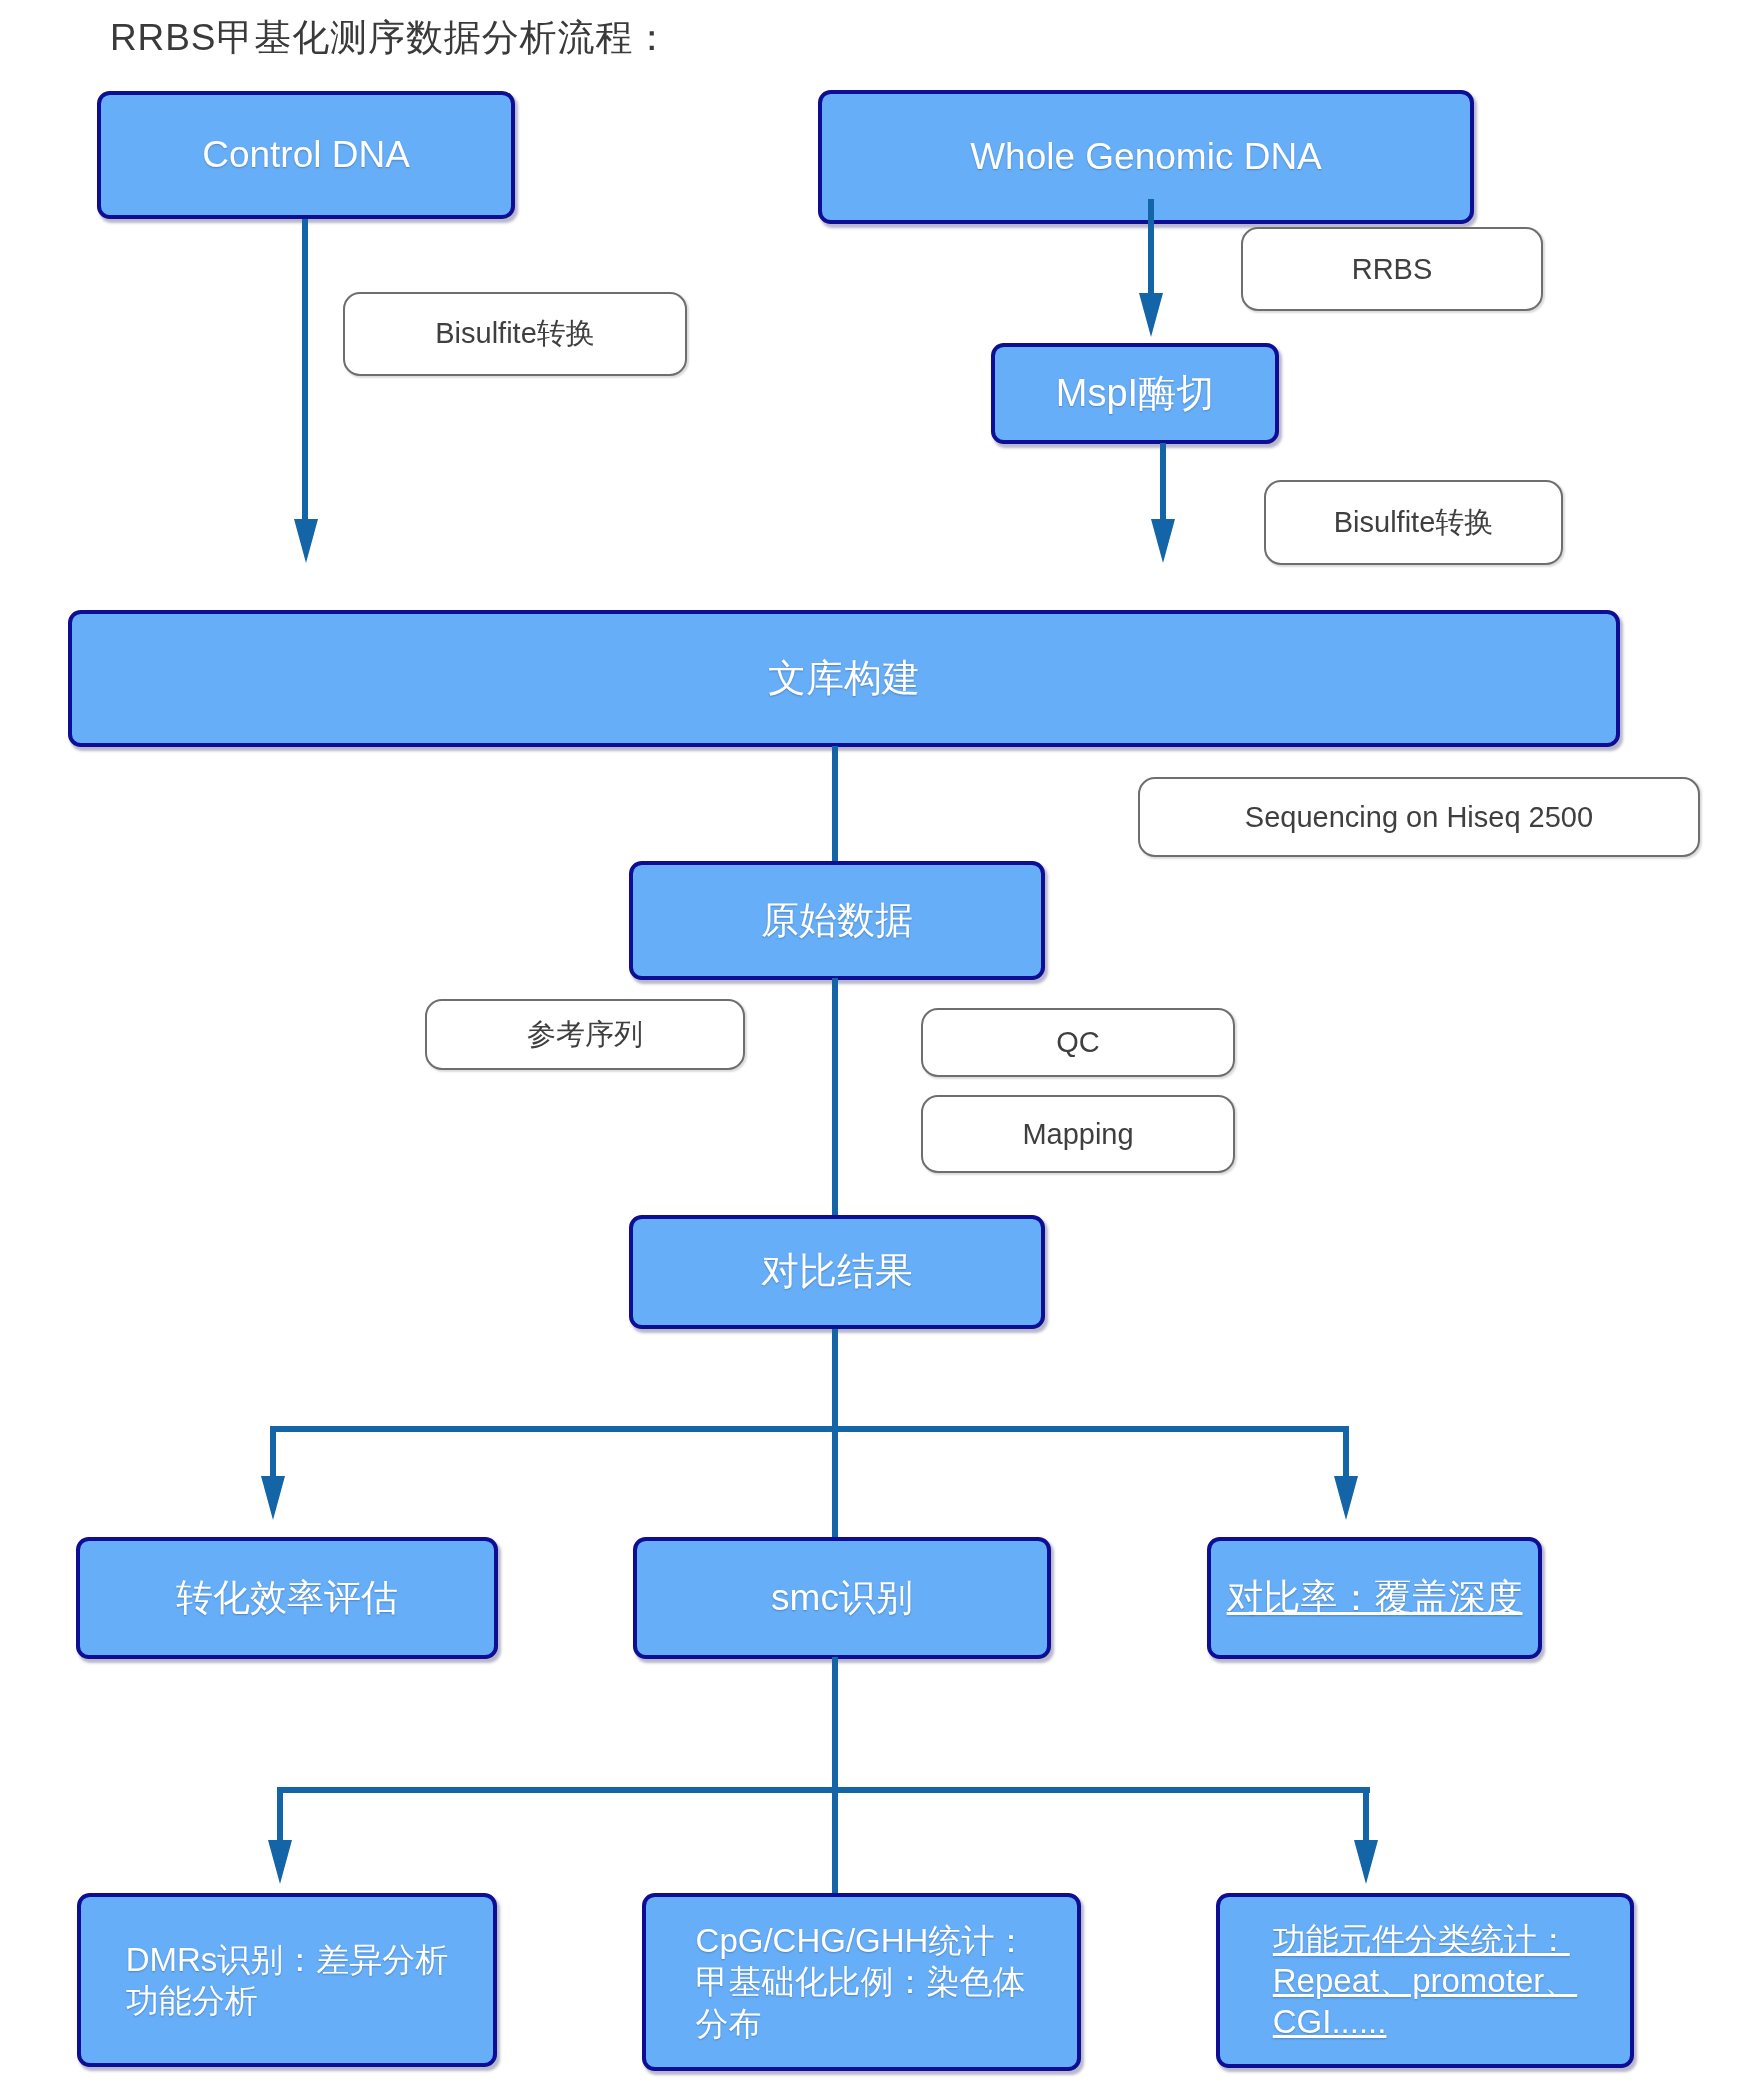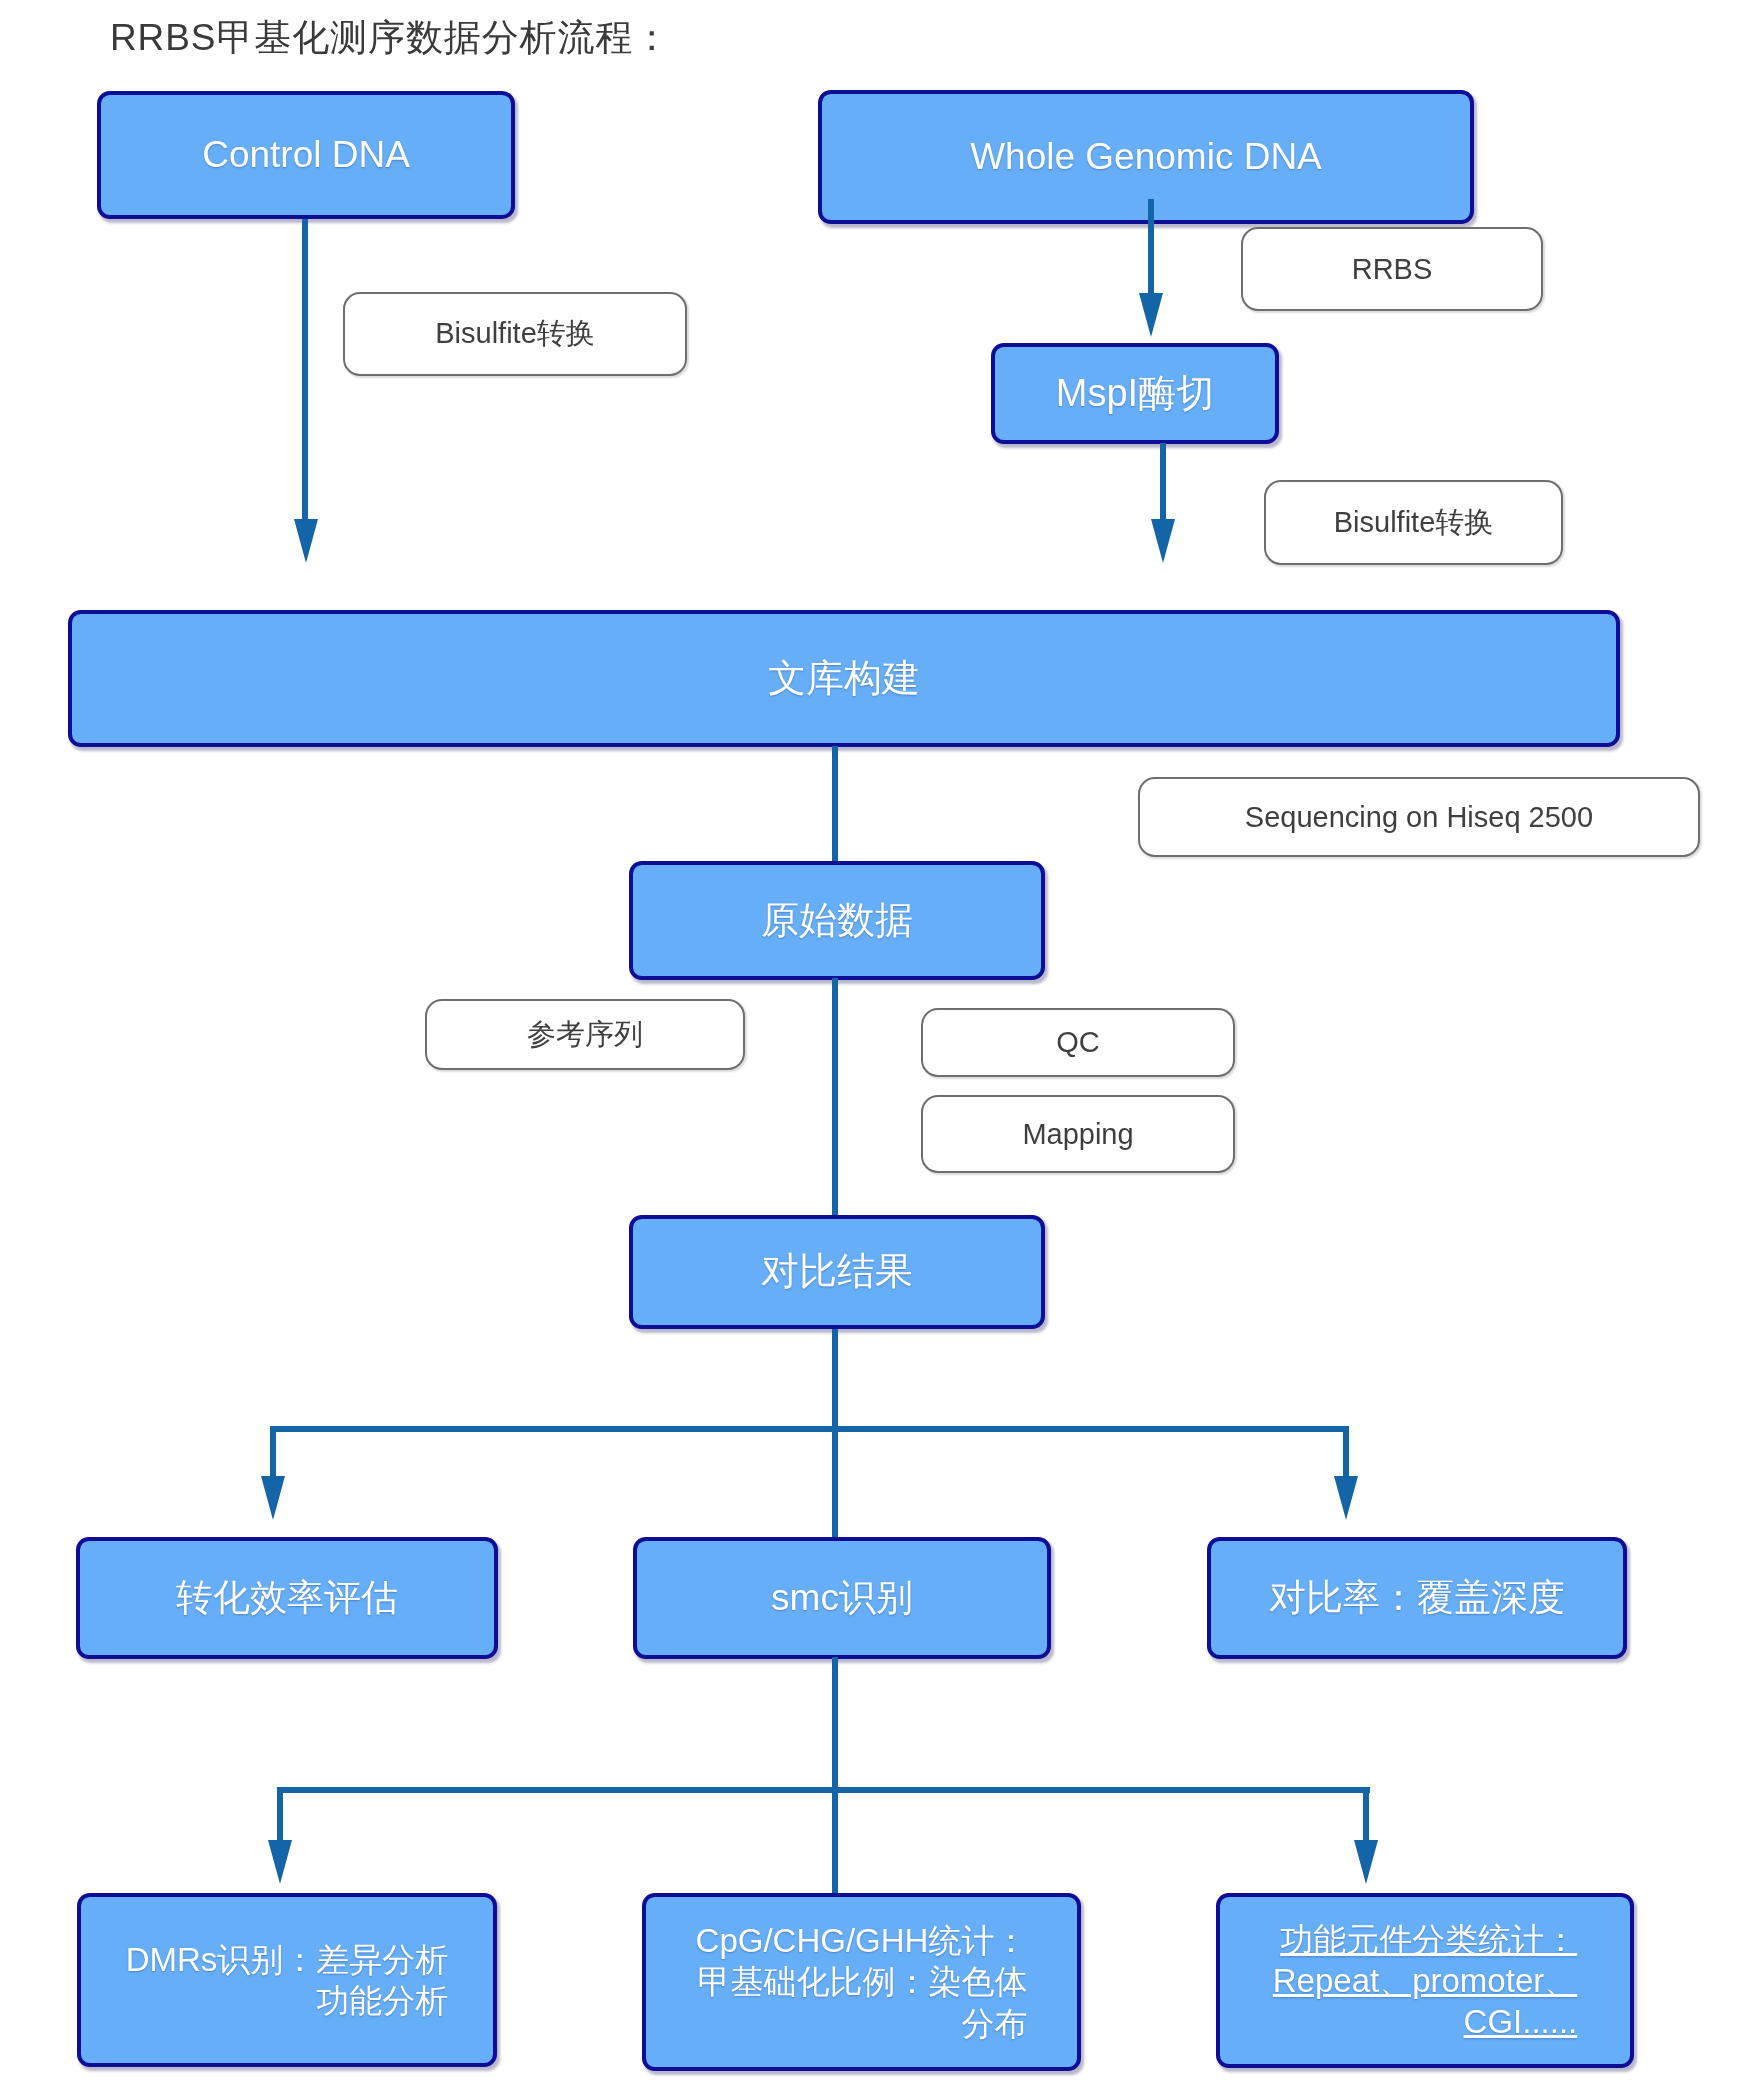--- a/index.html
+++ b/index.html
@@ -19,21 +19,21 @@
     position:absolute;color:var(--title-text);
     font-size:37px;letter-spacing:0.9px;
   }
   .box{
     position:absolute;
     background:var(--box-fill);
     border:4.6px solid var(--box-border);
     border-radius:12.8px;
     color:var(--box-text);
     display:flex;align-items:center;justify-content:center;
-    text-align:right;
+    text-align:left;
     box-shadow:2.7px 3.7px 2.7px rgba(20,20,80,.30);
     box-sizing:border-box;
     white-space:pre-line;
     line-height:1.25;
     text-shadow:0 0.9px 1.8px rgba(0,0,60,.25);
   }
   .wlabel{
     position:absolute;
     background:#ffffff;
     border:2.7px solid var(--label-border);
@@ -104,21 +104,21 @@
   <div class="vline" style="left:832px;top:1329px;height:102px;"></div>
   <div class="hline" style="left:270px;top:1426px;width:1079px;"></div>
   <div class="vline" style="left:270px;top:1426px;height:51px;"></div>
   <div class="ahead" style="left:261px;top:1476px;"></div>
   <div class="vline" style="left:1343px;top:1426px;height:51px;"></div>
   <div class="ahead" style="left:1334px;top:1476px;"></div>
   <div class="vline" style="left:832px;top:1426px;height:114px;"></div>
 
   <div class="box fs40" style="left:76px;top:1537px;width:422px;height:122px;">转化效率评估</div>
   <div class="box fs40" style="left:633px;top:1537px;width:418px;height:122px;">smc识别</div>
-  <div class="box fs40" style="left:1207px;top:1537px;width:420px;height:122px;">对比率：覆盖深度</div>
+  <div class="box fs40" style="left:1207px;top:1537px;width:335px;height:122px;text-decoration:underline;">对比率：覆盖深度</div>
 
   <div class="vline" style="left:832px;top:1657px;height:137px;"></div>
   <div class="hline" style="left:277px;top:1787px;width:1093px;"></div>
   <div class="vline" style="left:277px;top:1787px;height:55px;"></div>
   <div class="ahead" style="left:268px;top:1840px;"></div>
   <div class="vline" style="left:1363px;top:1787px;height:55px;"></div>
   <div class="ahead" style="left:1354px;top:1840px;"></div>
   <div class="vline" style="left:832px;top:1787px;height:106px;"></div>
 
   <div class="box fs36" style="left:77px;top:1893px;width:420px;height:174px;">DMRs识别：差异分析

